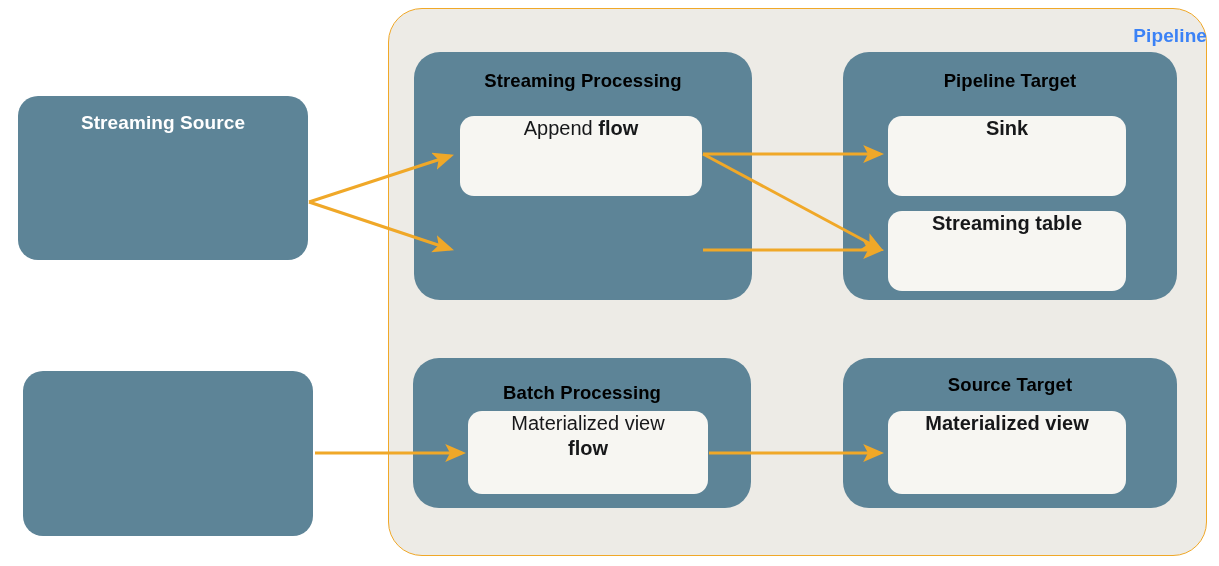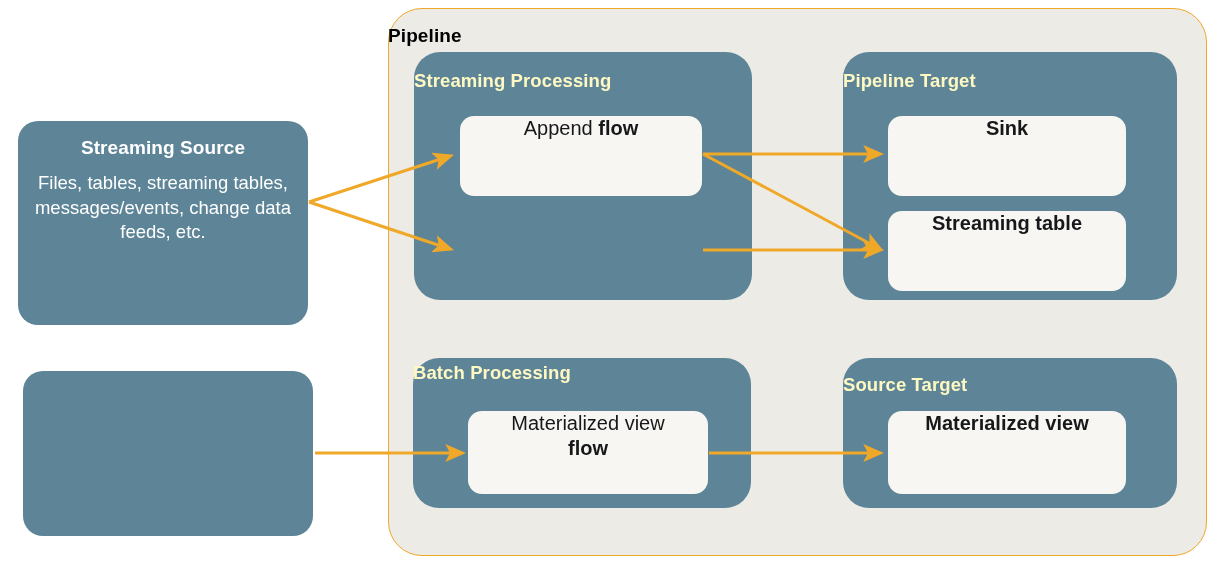--- a/index.html
+++ b/index.html
@@ -33,42 +33,42 @@
     box-sizing: border-box;
     background: #EDEBE6;
     border: 1.6px solid #F0A828;
     border-radius: 34px;
   }
   .pipeline-title {
     position: absolute;
     left: 388px;
     top: 25px;
     width: 819px;
-    text-align: left;
+    text-align: right;
     font-size: 19px;
     font-weight: bold;
-    color: #000000;
+    color: #3b82f6;
     letter-spacing: 0.1px;
   }
 
   
   .group {
     position: absolute;
     box-sizing: border-box;
     background: #5D8497;
     border-radius: 26px;
   }
   .group-title {
     position: absolute;
     left: 0;
     width: 100%;
-    text-align: left;
+    text-align: center;
     font-size: 18.5px;
     font-weight: bold;
-    color: #fef9c3;
+    color: #000000;
     letter-spacing: 0.1px;
   }
 
   #group-streaming-processing { left: 414px; top: 52px;  width: 338px; height: 248px; }
   #group-streaming-target     { left: 843px; top: 52px;  width: 334px; height: 248px; }
   #group-batch-processing     { left: 413px; top: 358px; width: 338px; height: 150px; }
   #group-batch-target         { left: 843px; top: 358px; width: 334px; height: 150px; }
 
   
   .card {
@@ -96,21 +96,21 @@
   
   .source {
     position: absolute;
     box-sizing: border-box;
     background: #5D8497;
     border-radius: 20px;
     color: #FFFFFF;
     text-align: center;
     padding: 16px 14px 14px;
   }
-  #source-streaming { left: 18px; top: 121px; width: 290px; height: 204px; }
+  #source-streaming { left: 18px; top: 96px; width: 290px; height: 164px; }
   #source-batch     { left: 23px; top: 371px; width: 290px; height: 165px; }
 
   .source-title {
     font-size: 19px;
     font-weight: bold;
     letter-spacing: 0.1px;
     margin-bottom: 12px;
   }
   .source-desc {
     font-size: 18.5px;
@@ -146,36 +146,35 @@
     <div class="group-title" style="top:18px;">Pipeline Target</div>
   </div>
   <div class="card strong" id="card-streaming-table">
     <span class="txt">Streaming table</span>
   </div>
   <div class="card strong" id="card-sink">
     <span class="txt">Sink</span>
   </div>
 
   <div class="group" id="group-batch-processing">
-    <div class="group-title" style="top:4px;">Batch Processing</div>
+    <div class="group-title" style="top:24px;">Batch Processing</div>
   </div>
   <div class="card" id="card-mv-flow">
     <span class="txt"><span>Materialized view</span><br><b>flow</b></span>
   </div>
 
   <div class="group" id="group-batch-target">
     <div class="group-title" style="top:16px;">Source Target</div>
   </div>
   <div class="card strong" id="card-mv-target">
     <span class="txt">Materialized view</span>
   </div>
 
   <div class="source" id="source-streaming">
     <div class="source-title">Streaming Source</div>
-    <div class="source-desc">Files, tables, streaming tables, messages/events, change data feeds, etc.</div>
   </div>
 
   <div class="source" id="source-batch">
   </div>
 
   <svg class="arrow-layer" viewBox="0 0 1219 566" xmlns="http://www.w3.org/2000/svg">
     <defs>
       <marker id="ah" markerWidth="7" markerHeight="7" refX="5.6" refY="3" orient="auto" markerUnits="strokeWidth">
         <path d="M0,0 L7,3 L0,6 L1.6,3 Z" fill="#F0A828"></path>
       </marker>

